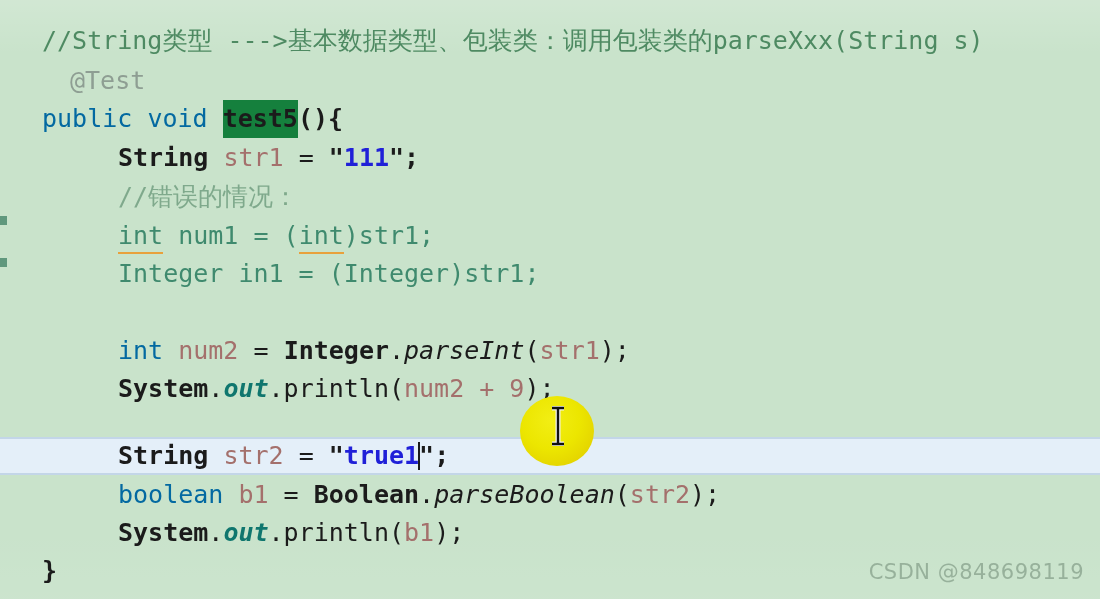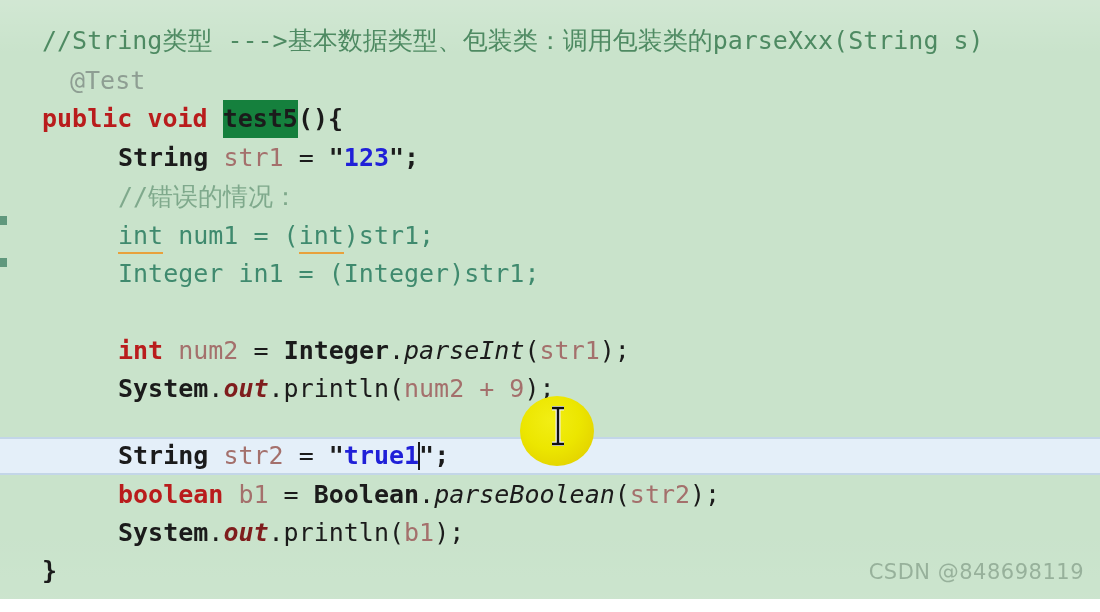--- a/index.html
+++ b/index.html
@@ -81,27 +81,27 @@
     height: 2px;
     background: #c3d6e8;
   }
   #current-line-highlight::before { top: 0; }
   #current-line-highlight::after  { bottom: 0; }
 
   
   .tok-comment      { color: #4e8a62; }
   .tok-comment-dim  { color: #7fa98c; }
   .tok-annotation   { color: #8e9e93; margin-left: 28px; }
-  .tok-keyword      { color: #b91c1c; font-weight: bold; }
+  .tok-keyword      { color: #0369a1; font-weight: normal; }
   .tok-type         { color: #1b1b1b; font-weight: bold; }
   .tok-plain        { color: #1b1b1b; }
   .tok-var          { color: #a4706c; }
   .tok-string       { color: #2020d8; font-weight: bold; }
   .tok-quote        { color: #1b1b1b; font-weight: bold; }
-  .tok-static       { color: #7f1d1d; font-weight: bold; font-style: italic; }
+  .tok-static       { color: #0f766e; font-weight: bold; font-style: italic; }
   .tok-method       { color: #1b1b1b; font-style: italic; }
   .tok-disabled     { color: #3f8a6e; }
   .tok-punct        { color: #1b1b1b; }
 
   
   .tok-occurrence {
     background: #15803d;
     color: #1b1b1b;
     font-weight: bold;
   }
@@ -184,21 +184,21 @@
 
     <div class="code-line" style="top:62px;">
       <span class="pad" style="width:42px;"></span><span class="tok-annotation">@Test</span>
     </div>
 
     <div class="code-line" style="top:100px;">
       <span class="pad" style="width:42px;"></span><span class="tok-keyword">public</span><span class="tok-plain"> </span><span class="tok-keyword">void</span><span class="tok-plain"> </span><span class="tok-occurrence">test5</span><span class="tok-type">(){</span>
     </div>
 
     <div class="code-line" style="top:139px;">
-      <span class="pad" style="width:118px;"></span><span class="tok-type">String</span><span class="tok-plain"> </span><span class="tok-var">str1</span><span class="tok-plain"> </span><span class="tok-punct">=</span><span class="tok-plain"> </span><span class="tok-quote">"</span><span class="tok-string">123</span><span class="tok-quote">"</span><span class="tok-quote">;</span>
+      <span class="pad" style="width:118px;"></span><span class="tok-type">String</span><span class="tok-plain"> </span><span class="tok-var">str1</span><span class="tok-plain"> </span><span class="tok-punct">=</span><span class="tok-plain"> </span><span class="tok-quote">"</span><span class="tok-string">111</span><span class="tok-quote">"</span><span class="tok-quote">;</span>
     </div>
 
     <div class="code-line" style="top:178px;">
       <span class="pad" style="width:118px;"></span><span class="tok-comment-dim">//错误的情况：</span>
     </div>
 
     <div class="code-line" style="top:217px;">
       <span class="pad" style="width:118px;"></span><span class="tok-disabled err-underline">int</span><span class="tok-disabled"> num1 = (</span><span class="tok-disabled err-underline">int</span><span class="tok-disabled">)str1;</span>
     </div>
 

